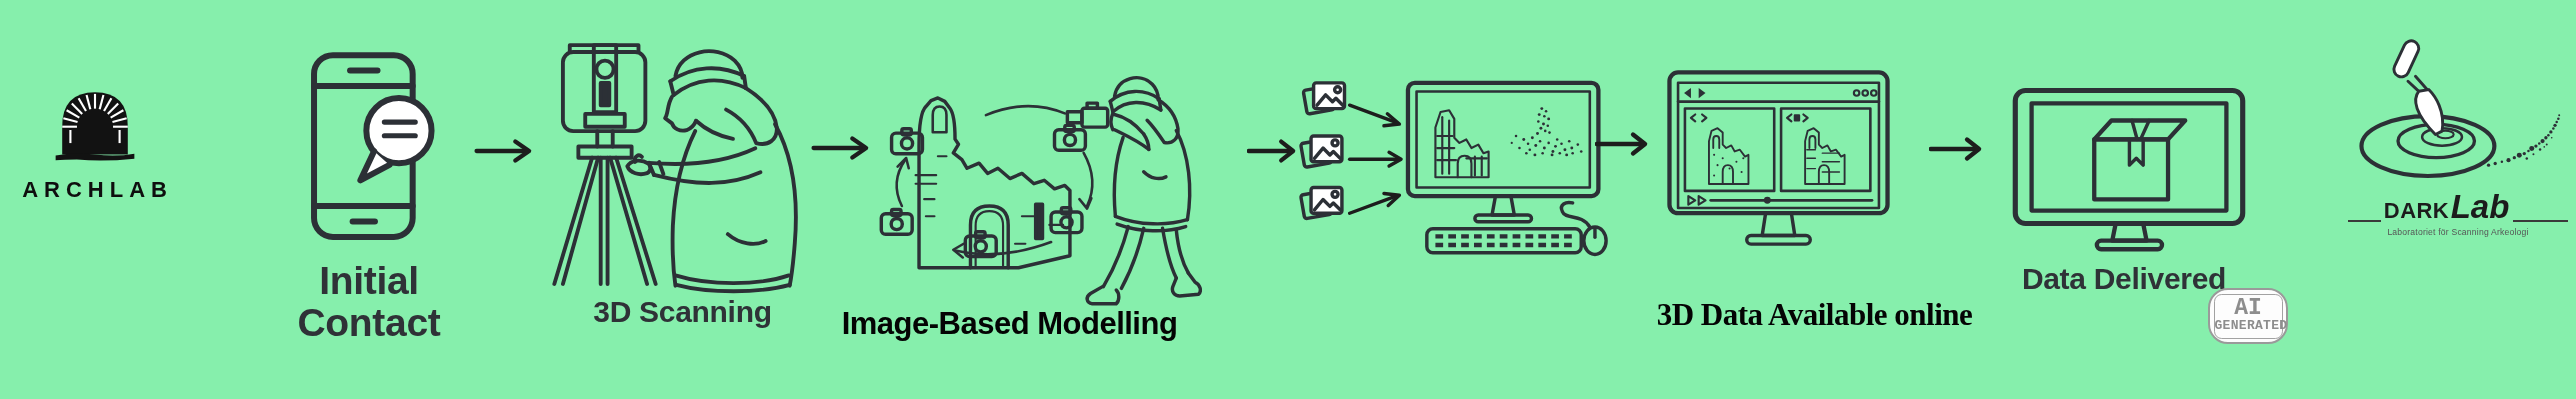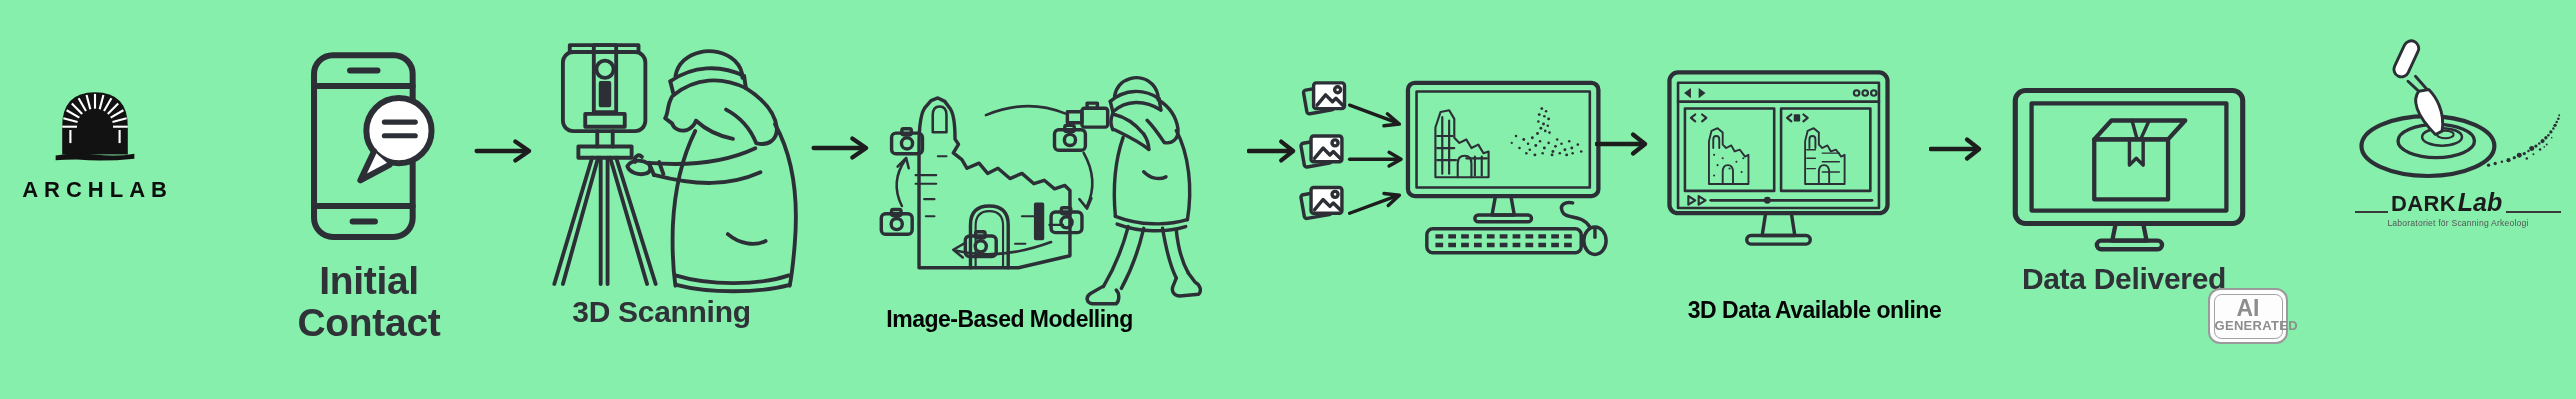--- a/index.html
+++ b/index.html
@@ -1,56 +1,56 @@
 <!DOCTYPE html>
 <html style="font-size:13.7px"><head>
 <meta charset="utf-8">
 <style>
   html,body{margin:0;padding:0;background:#fff;}
   #canvas{position:relative;width:2576px;height:399px;background:#86efac;overflow:hidden;
           font-family:"Liberation Sans","DejaVu Sans",sans-serif;padding-left:25px;}
   .abs{position:absolute;}
   svg{display:block;}
   .step-label{position:absolute;text-align:center;color:#2f3237;font-weight:600;font-size:30px;line-height:1.08;letter-spacing:-0.3px;}
-  .step-label.bold{color:#040404;font-weight:700;font-size:23px;white-space:nowrap;letter-spacing:-0.5px;}
+  .step-label.bold{color:#040404;font-weight:700;font-size:31px;white-space:nowrap;letter-spacing:-0.5px;}
   
   #archlab{left:8.6px;top:74px;width:172px;height:129px;text-align:center;}
   #archlab .name{margin-top:5.2px;font-size:22px;font-weight:600;letter-spacing:6px;color:#0e0e0e;padding-left:6px;}
   
   #icon-phone{left:307px;top:50px;}
   #label-step0{left:296px;top:260px;width:146px;font-size:39px;}
   #arrow-1{left:474px;top:138px;}
   #icon-scan{left:544px;top:27.5px;}
-  #label-step1{left:567px;top:296px;width:189px;}
+  #label-step1{left:588px;top:296px;width:189px;}
   #arrow-2{left:811px;top:135px;}
   #icon-photo{left:859px;top:53px;}
   #label-step2{left:829px;top:307px;width:361px;}
   #arrow-3{left:1247px;top:138px;}
   #icon-work{left:1298px;top:76px;}
   #label-step3{left:1378px;top:286px;width:240px;}
   #arrow-4{left:1595px;top:131px;}
   #icon-online{left:1666px;top:69px;}
-  #label-step4{left:1634px;top:298px;width:361px;}
+  #label-step4{left:1634px;top:298px;width:361px;font-family:Liberation Serif, serif;}
   #arrow-5{left:1929px;top:136px;}
   #icon-pack{left:2011px;top:86px;}
   #label-step5{left:2021px;top:263px;width:206px;white-space:nowrap;}
   
-  #ai-badge{left:2208px;top:288px;width:76px;height:52px;border:2.6px solid #9a9a9a;border-radius:12px;
-            display:flex;align-items:center;justify-content:center;background:#fdfdfd;}
+  #ai-badge{left:2208px;top:288px;width:76px;height:52px;border:2.6px solid #9a9a9a;border-radius:20px;
+            display:flex;align-items:center;justify-content:center;background:#fdfdfd;font-family:Liberation Mono, monospace;}
   #ai-badge .inner{width:67px;height:43px;border:1.7px solid #a2a2a2;border-radius:7.7px;text-align:center;color:#8d8d8d;}
   #ai-badge .l1{font-size:23px;font-weight:700;line-height:26px;margin-top:0.9px;}
   #ai-badge .l2{font-size:13px;font-weight:700;letter-spacing:0.3px;line-height:9.4px;}
   
   #darklab{left:2340px;top:38px;width:236px;height:202px;}
   #darklab .namerow{display:flex;align-items:baseline;justify-content:center;margin-top:1.7px;}
   #darklab .rule{height:2.6px;background:#3a3a3a;align-self:flex-end;margin-bottom:3.4px;}
   #darklab .rule.l{width:33px;margin-right:2.6px;}
   #darklab .rule.r{width:55px;margin-left:3.4px;}
   #darklab .dark{font-size:22px;font-weight:700;color:#1c1c1c;letter-spacing:0.4px;}
-  #darklab .lab{font-size:25px;font-style:italic;font-weight:600;color:#1c1c1c;margin-left:1.7px;}
+  #darklab .lab{font-size:33px;font-style:italic;font-weight:600;color:#1c1c1c;margin-left:1.7px;}
   #darklab .tagline{text-align:center;font-size:8.6px;color:#555;margin-top:0.9px;letter-spacing:0.2px;}
   .ink{stroke:#2c3036;fill:none;stroke-linecap:round;stroke-linejoin:round;}
 </style>
 </head>
 <body>
 
 <div id="canvas">
 
   <div class="abs" id="archlab">
     <svg width="82" height="98" viewBox="0 0 100 115" style="margin:0 auto;">

